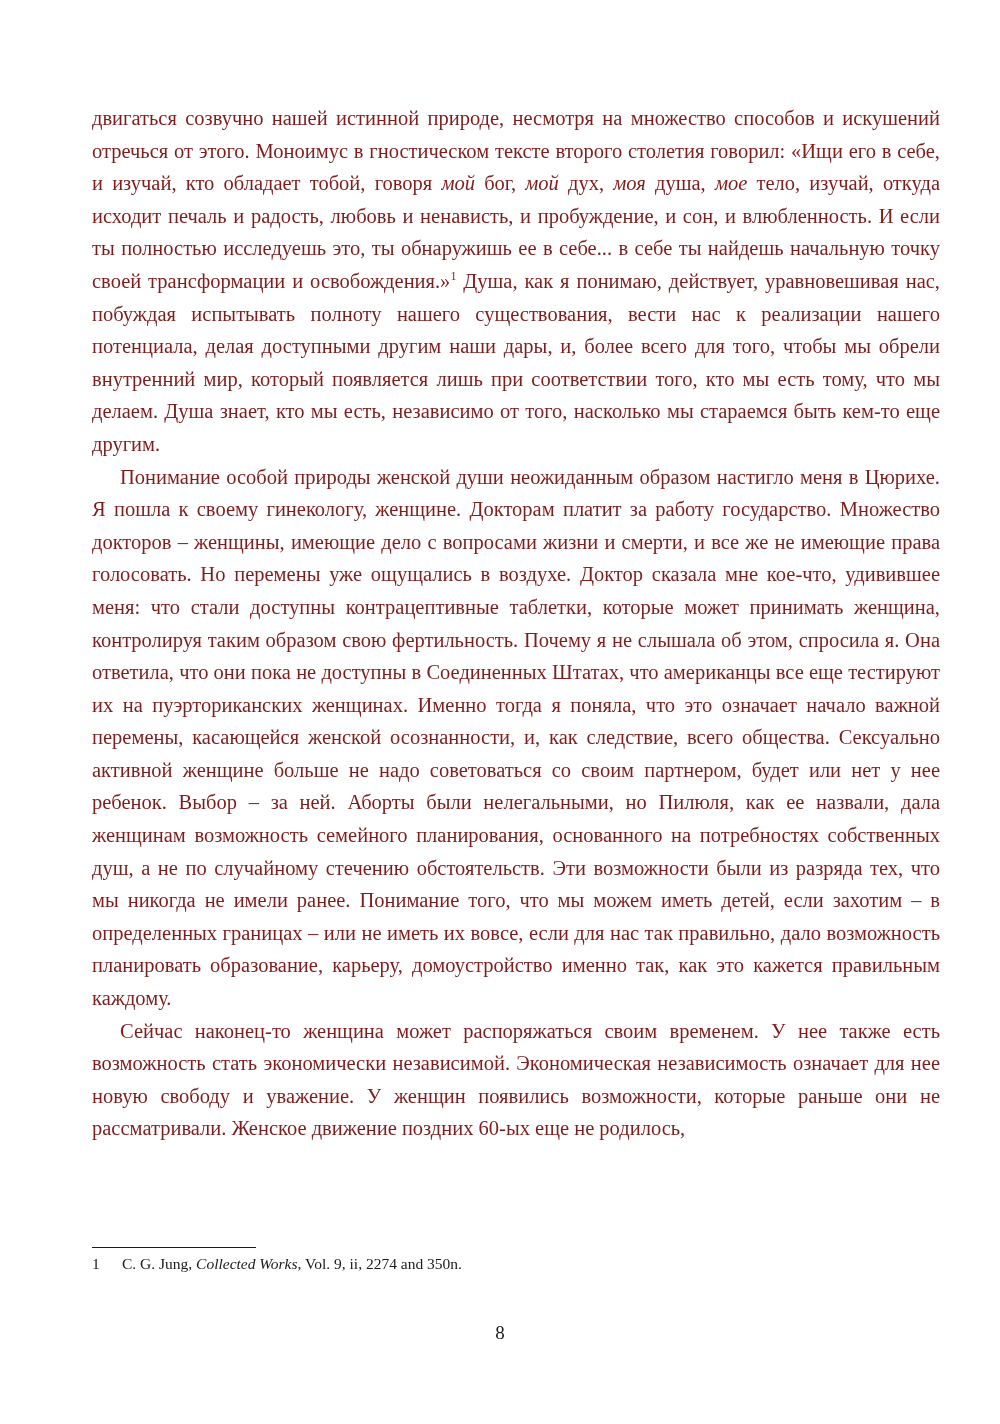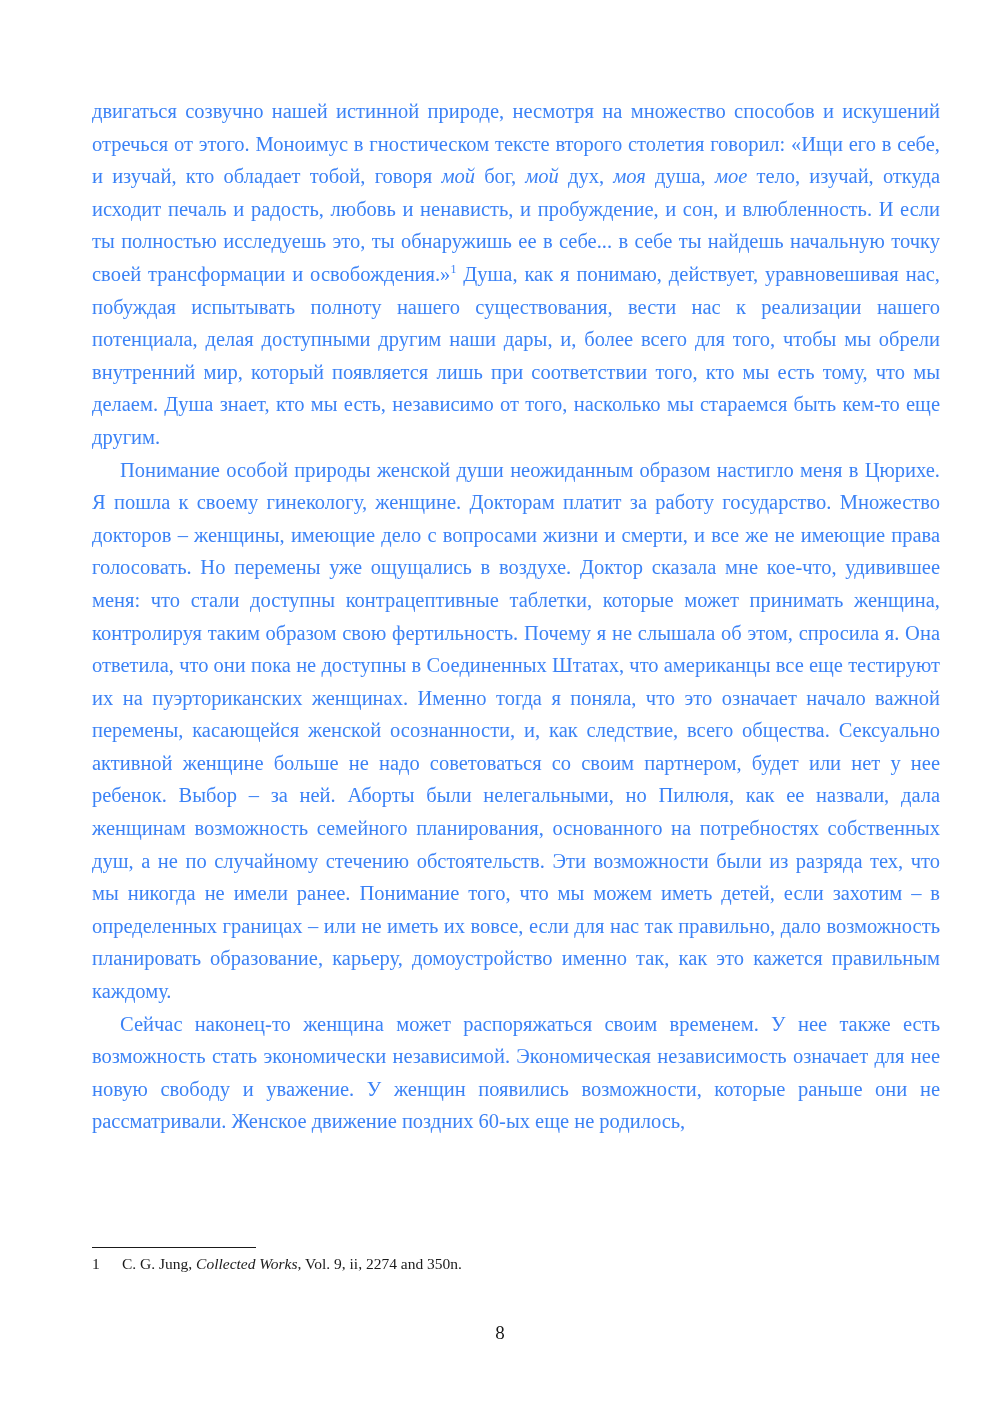--- a/index.html
+++ b/index.html
@@ -1,20 +1,20 @@
 <!DOCTYPE html>
 <html><head>
   <meta charset="utf-8">
   <style>
     html, body { margin: 0; padding: 0; background: #ffffff; }
     body { width: 1000px; height: 1424px; position: relative; overflow: hidden; }
     .page {
-      position: absolute; left: 92px; top: 95px; width: 848px;
+      position: absolute; left: 92px; top: 102px; width: 848px;
       font-family: "Liberation Serif", "DejaVu Serif", serif;
-      color: #3b82f6; font-size: 20.5px; line-height: 32.6px;
+      color: #7f1d1d; font-size: 20.5px; line-height: 32.6px;
       text-align: justify;
     }
     .para { margin: 0; }
     .para.indent { text-indent: 28px; }
     .para i { font-style: italic; }
     sup.fnref { font-size: 12px; line-height: 0; vertical-align: super; }
     .fn-rule {
       position: absolute; left: 92px; top: 1247px; width: 164px; height: 0;
       border-top: 1.5px solid #1a1a1a;
     }

